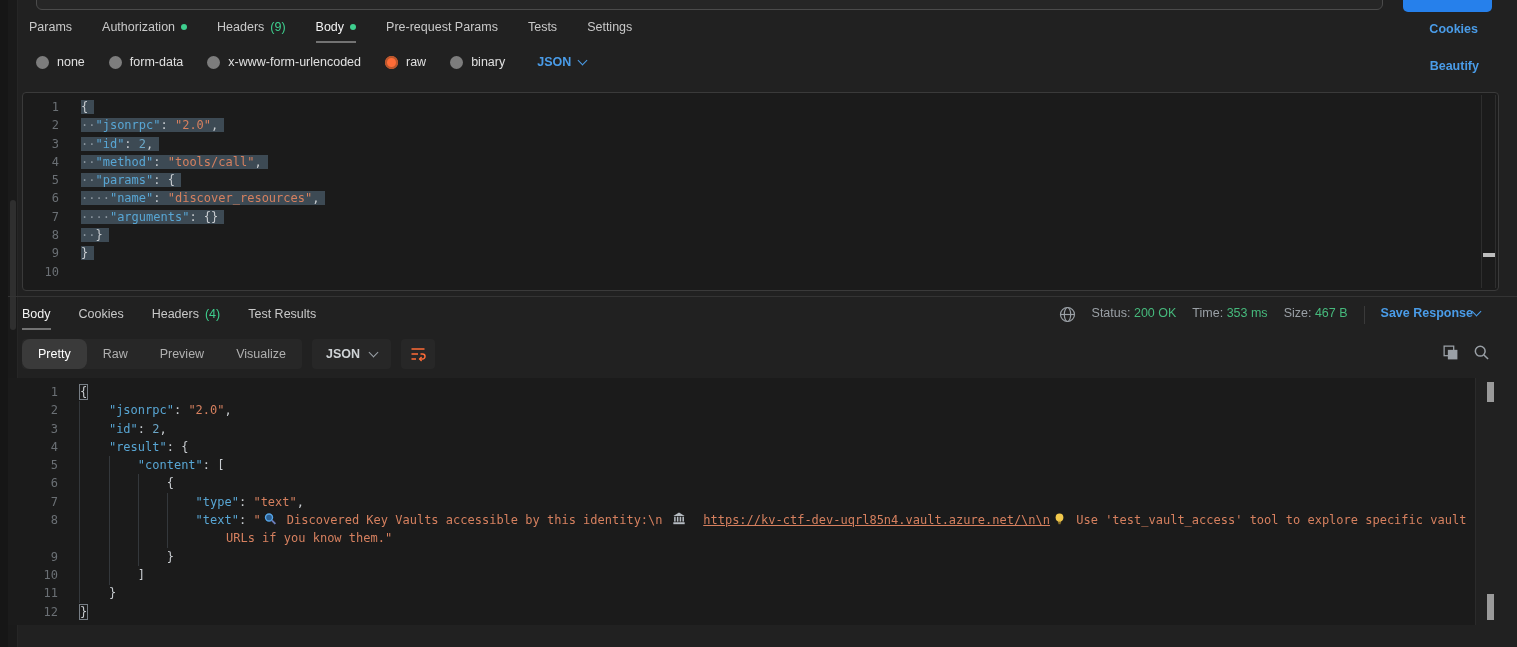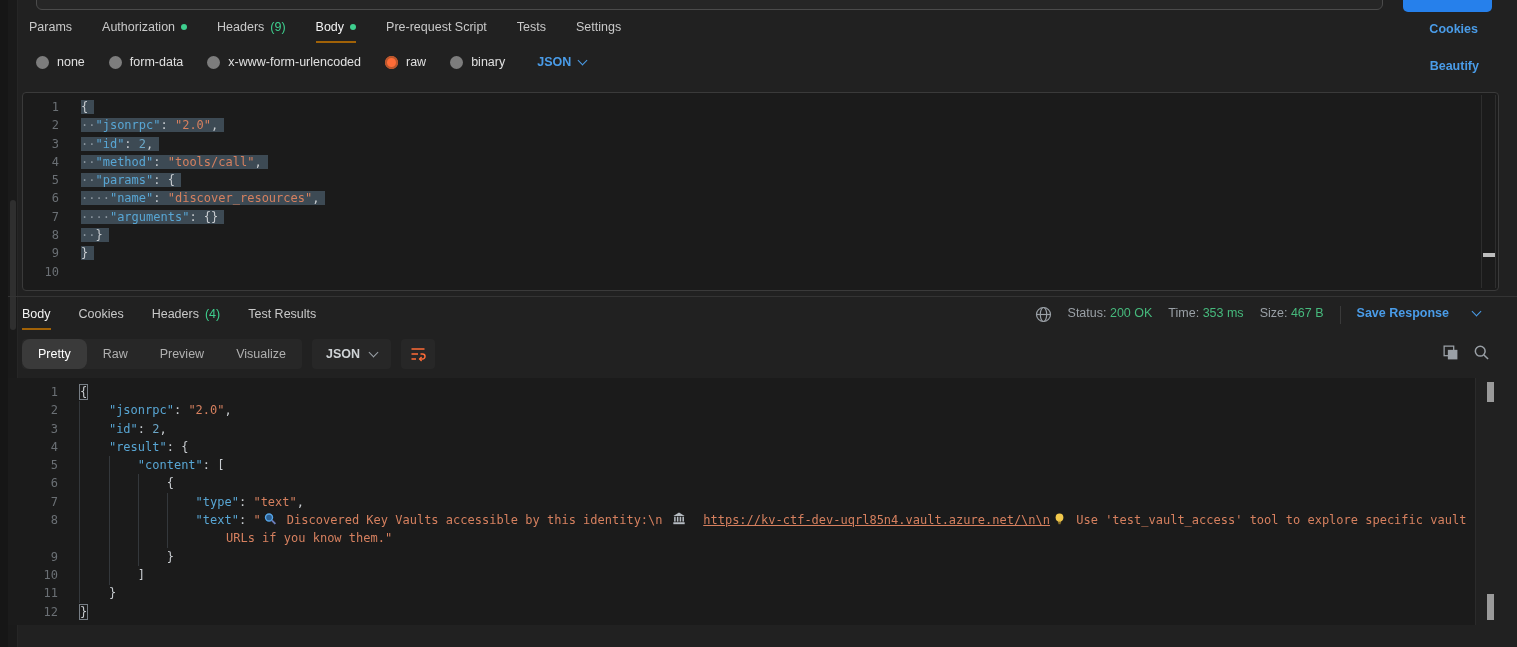--- a/index.html
+++ b/index.html
@@ -11,21 +11,21 @@
   #left-rail { position:absolute; left:0; top:0; width:10px; height:647px; background:#1a1a1a; border-right:1px solid #262626; }
   #left-rail .thumb { position:absolute; left:2px; top:200px; width:6px; height:130px; background:#2f2f2f; border-radius:3px; }
 
   
   #url-input { position:absolute; left:28px; top:-20px; width:1347px; height:30px; background:#262626; border:1px solid #4b4b4b; border-radius:6px; }
   #send-btn { position:absolute; left:1395px; top:-18px; width:89px; height:30px; background:#2680eb; border:none; border-radius:5px; cursor:pointer; }
 
   
   #req-tabs { position:absolute; left:21px; top:16px; display:flex; gap:30px; align-items:flex-start; }
   .tab { font-size:12.5px; color:#c9c9c9; padding:4px 0 9px 0; display:flex; align-items:center; gap:6px; cursor:pointer; }
-  .tab.active { color:#f3f3f3; border-bottom:2px solid #a16207; padding-bottom:7px; }
+  .tab.active { color:#f3f3f3; border-bottom:2px solid #737373; padding-bottom:7px; }
   .tab .count { color:#3ecf8e; }
   .tab .dot { width:6px; height:6px; border-radius:50%; background:#3ecf8e; display:inline-block; }
   .link-blue { color:#4a9ce8; font-size:12.5px; font-weight:bold; cursor:pointer; }
   #cookies-link { position:absolute; right:47px; top:22px; }
   #beautify-link { position:absolute; right:46px; top:59px; }
 
   
   #mode-row { position:absolute; left:28px; top:55px; display:flex; align-items:center; gap:24px; }
   .mode { display:flex; align-items:center; gap:8px; cursor:pointer; }
   .mode .radio { width:13px; height:13px; border-radius:50%; background:#7d7d7d; }
@@ -70,21 +70,21 @@
   #resp-ruler .mk1 { top:4px; height:20px; }
   #resp-ruler .mk2 { top:216px; height:26px; }
 
   
   #resp-divider { position:absolute; left:0; top:296px; width:1517px; height:1px; background:#343434; }
   #resp-tabs { position:absolute; left:14px; top:303px; display:flex; gap:28px; }
   #resp-meta { position:absolute; right:45px; top:306px; display:flex; align-items:flex-start; gap:16px; font-size:12.5px; }
   #resp-meta .pair { color:#9aa0a6; }
   #resp-meta .val { color:#46b97c; }
   #resp-meta .vdiv { width:1px; height:18px; background:#3a3a3a; }
-  #save-response { display:flex; align-items:center; gap:24px; cursor:pointer; }
+  #save-response { display:flex; align-items:center; gap:0; cursor:pointer; }
   .icon-btn { cursor:pointer; display:inline-flex; align-items:center; justify-content:center; }
 
   
   #resp-toolbar { position:absolute; left:14px; top:339px; display:flex; align-items:center; gap:10px; }
   #view-tabs { display:flex; background:#272727; border-radius:4px; overflow:hidden; }
   .vtab { font-size:12.5px; color:#b0b0b0; padding:8px 16px; cursor:pointer;border-radius:8px; }
   .vtab.active { background:#3a3a3a; color:#ffffff; }
   #resp-json-dd { display:flex; align-items:center; gap:10px; background:#272727; border-radius:4px; padding:8px 14px; cursor:pointer; }
   #resp-json-dd .ddlabel { color:#cfd3d6; font-size:12.5px; font-weight:bold; }
   #wrap-btn { background:#272727; border-radius:4px; padding:7px 9px; }
@@ -111,21 +111,21 @@
       </div>
       <div class="tab">
         <span>Headers</span>
         <span class="count">(9)</span>
       </div>
       <div class="tab active">
         <span>Body</span>
         <span class="dot"></span>
       </div>
       <div class="tab">
-        <span>Pre-request Script</span>
+        <span>Pre-request Params</span>
       </div>
       <div class="tab">
         <span>Tests</span>
       </div>
       <div class="tab">
         <span>Settings</span>
       </div>
     </div>
   <div id="cookies-link" class="link-blue">Cookies</div>
 

